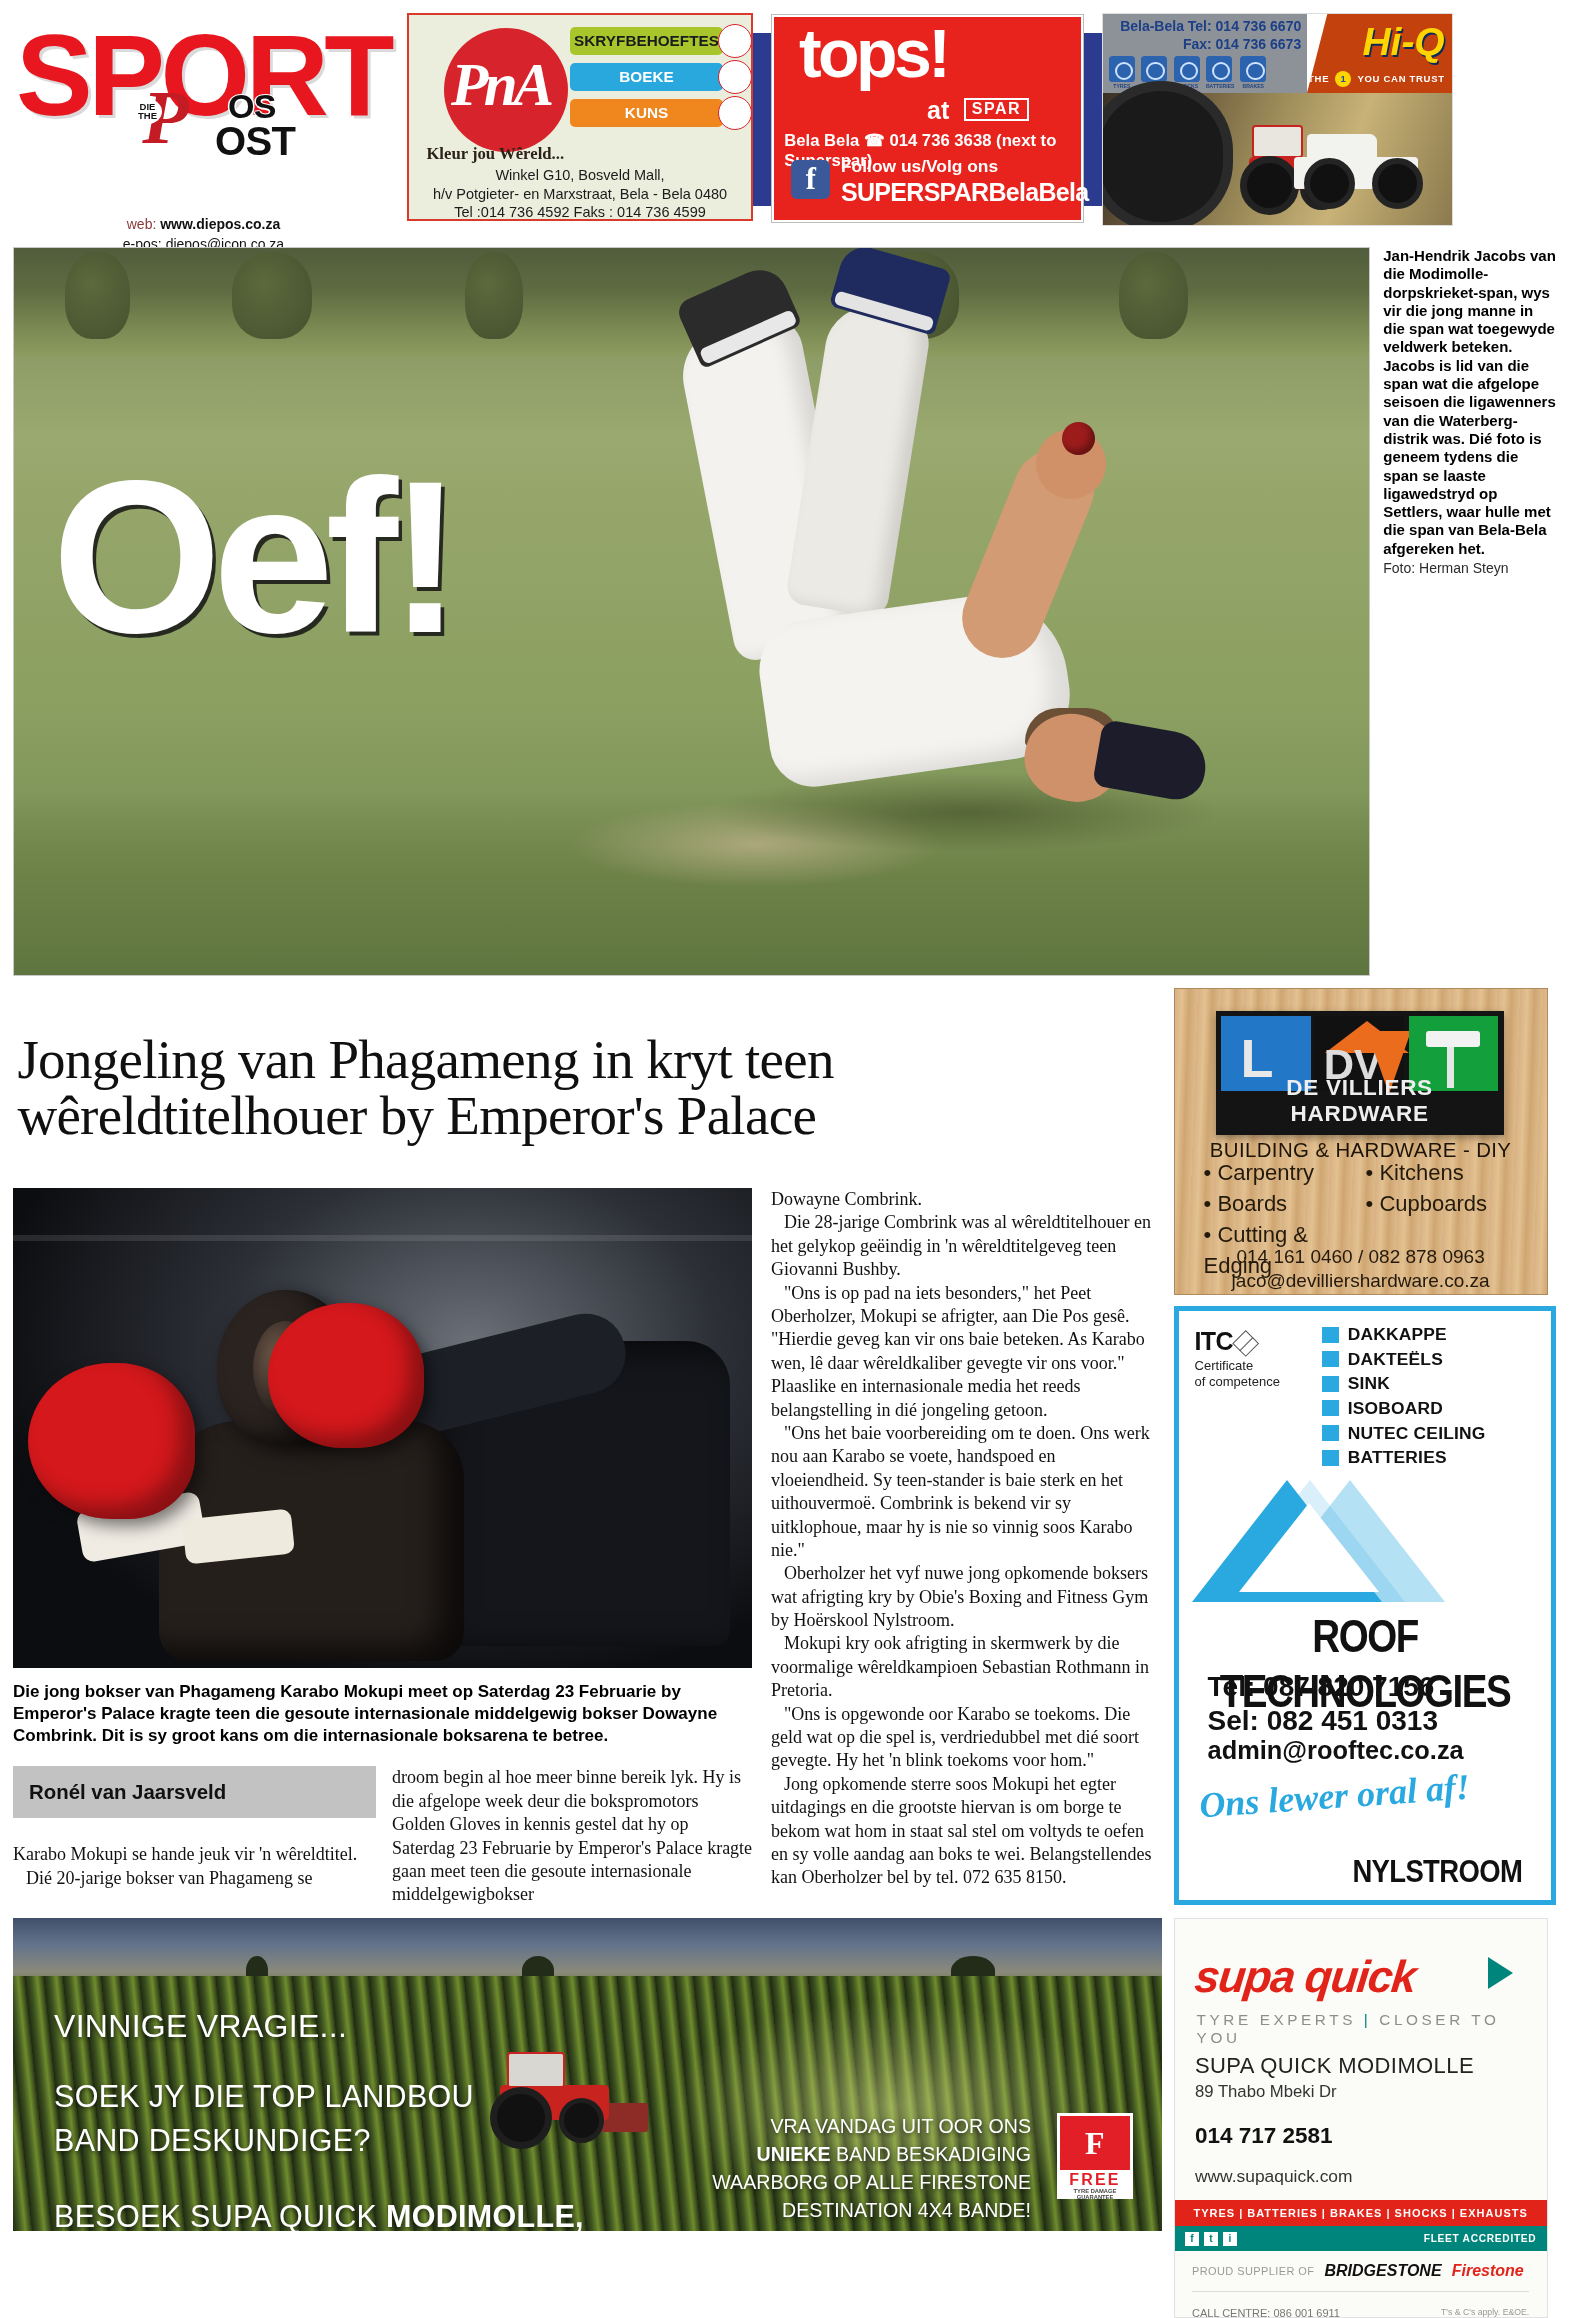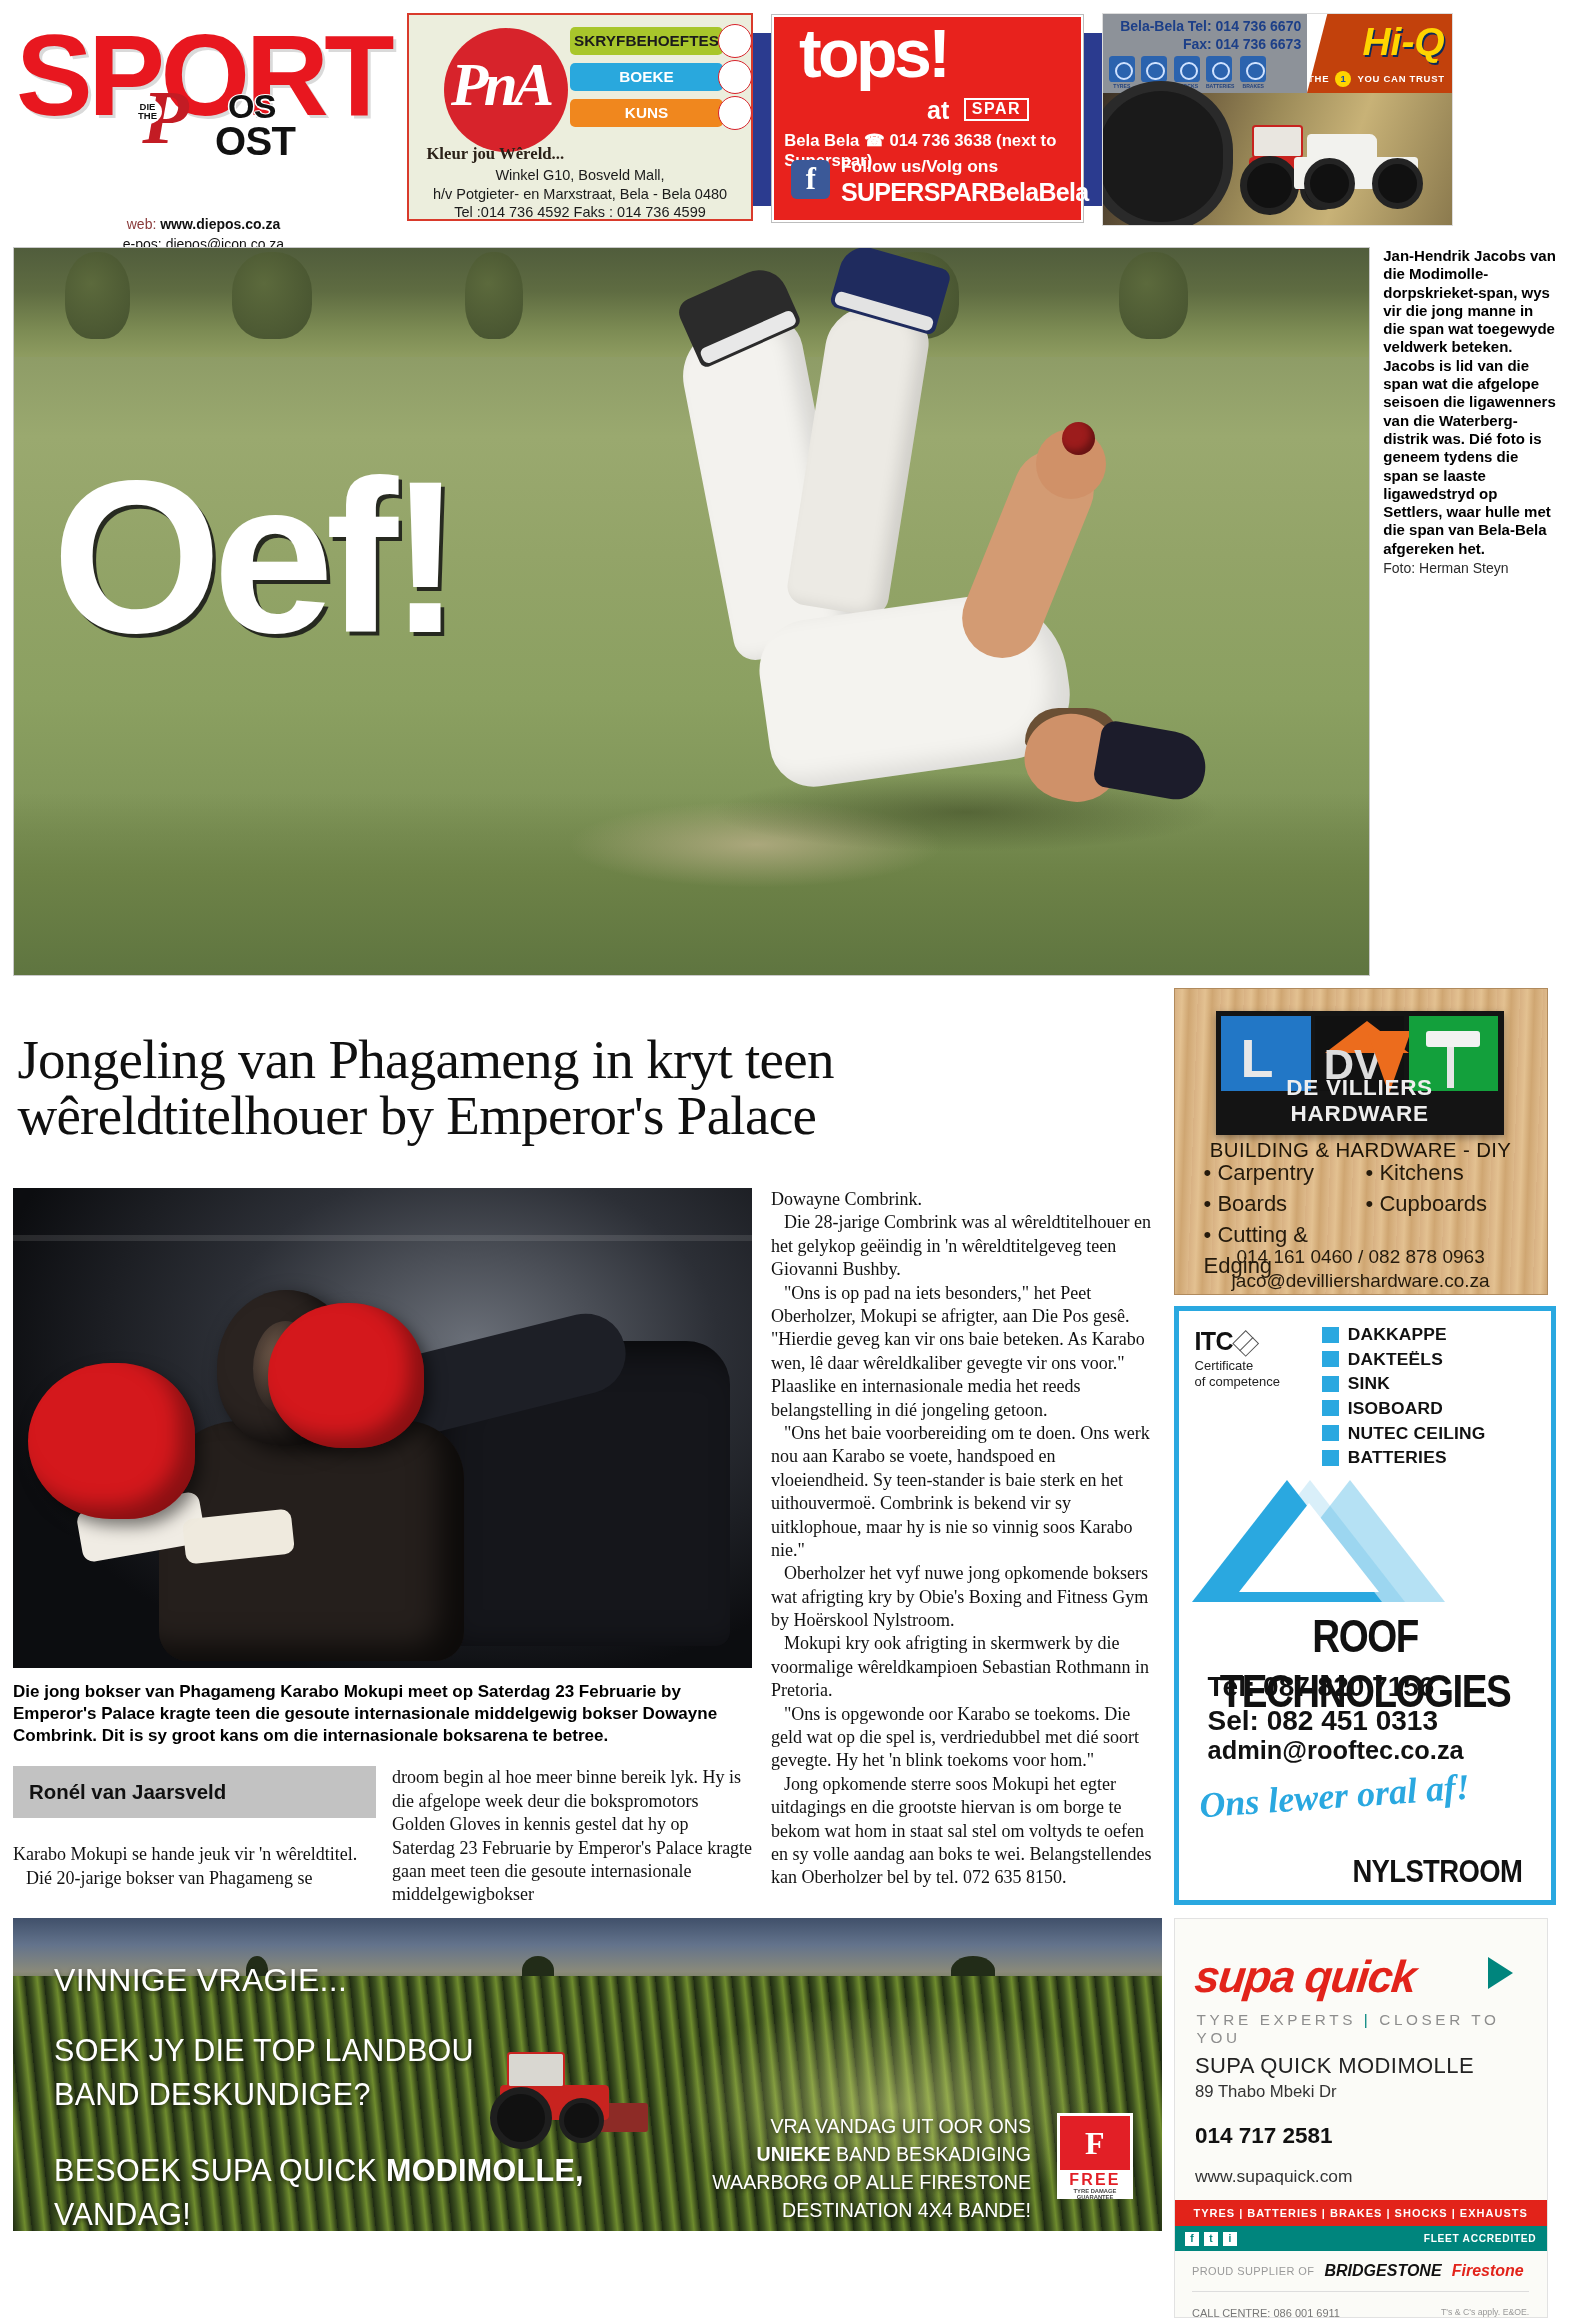--- a/index.html
+++ b/index.html
@@ -245,21 +245,21 @@
   .bottom{display:flex;padding:11.6px 13px 0 13px;gap:11.6px;}
   .ad-field{width:1149px;height:313px;position:relative;overflow:hidden;}
   .field-sky{position:absolute;left:0;right:0;top:0;height:67px;
     background:linear-gradient(180deg,#40506a 0%,#63738c 40%,#8a8a7a 80%,#6f7a52 100%);}
   .field-crop{position:absolute;left:0;right:0;top:58px;bottom:0;
     background:repeating-linear-gradient(84deg,#1e2a12 0px,#3f5420 6.5px,#6f8c2e 12.4px,#2a3816 19px);}
   .field-glow{position:absolute;right:44px;top:80px;width:451px;height:218px;border-radius:50%;
     background:radial-gradient(ellipse at center,rgba(220,230,140,.45),rgba(220,230,140,0) 70%);}
   .field-tree{position:absolute;top:38px;width:22px;height:29px;background:#222c18;border-radius:50% 50% 20% 20%;}
   .ad-field .ln{position:absolute;color:#fff;font-weight:300;letter-spacing:0.3px;
-    text-shadow:0 1.5px 4.4px rgba(0,0,0,.55);}
+    text-shadow:0 1.5px 4.4px rgba(0,0,0,.55);margin-top:46px;}
   .fl1{left:41px;top:44px;font-size:32px;font-weight:bold;}
   .fl2{left:41px;top:111px;font-size:30.5px;line-height:1.42;}
   .fl3{left:41px;top:231px;font-size:30.5px;line-height:1.42;}
   .fl3 b{font-weight:bold;}
   .field-tractor{position:absolute;left:465px;top:122px;width:167px;height:109px;}
   .ft-body{position:absolute;left:22px;bottom:29px;width:109px;height:35px;background:#c8231f;border-radius:4.4px;}
   .ft-cab{position:absolute;left:29px;bottom:61px;width:54px;height:32px;background:#d9d7d1;border:2.9px solid #c8231f;border-radius:3.6px;}
   .ft-w1{position:absolute;left:11.6px;bottom:0;width:48px;height:48px;border-radius:50%;background:#111;border:7.3px solid #1e1e1e;}
   .ft-w2{position:absolute;left:81px;bottom:5.8px;width:35px;height:35px;border-radius:50%;background:#111;border:5.8px solid #1e1e1e;}
   .ft-imp{position:absolute;left:119px;bottom:17.4px;width:51px;height:29px;background:#8d2b26;border-radius:2.9px;}

